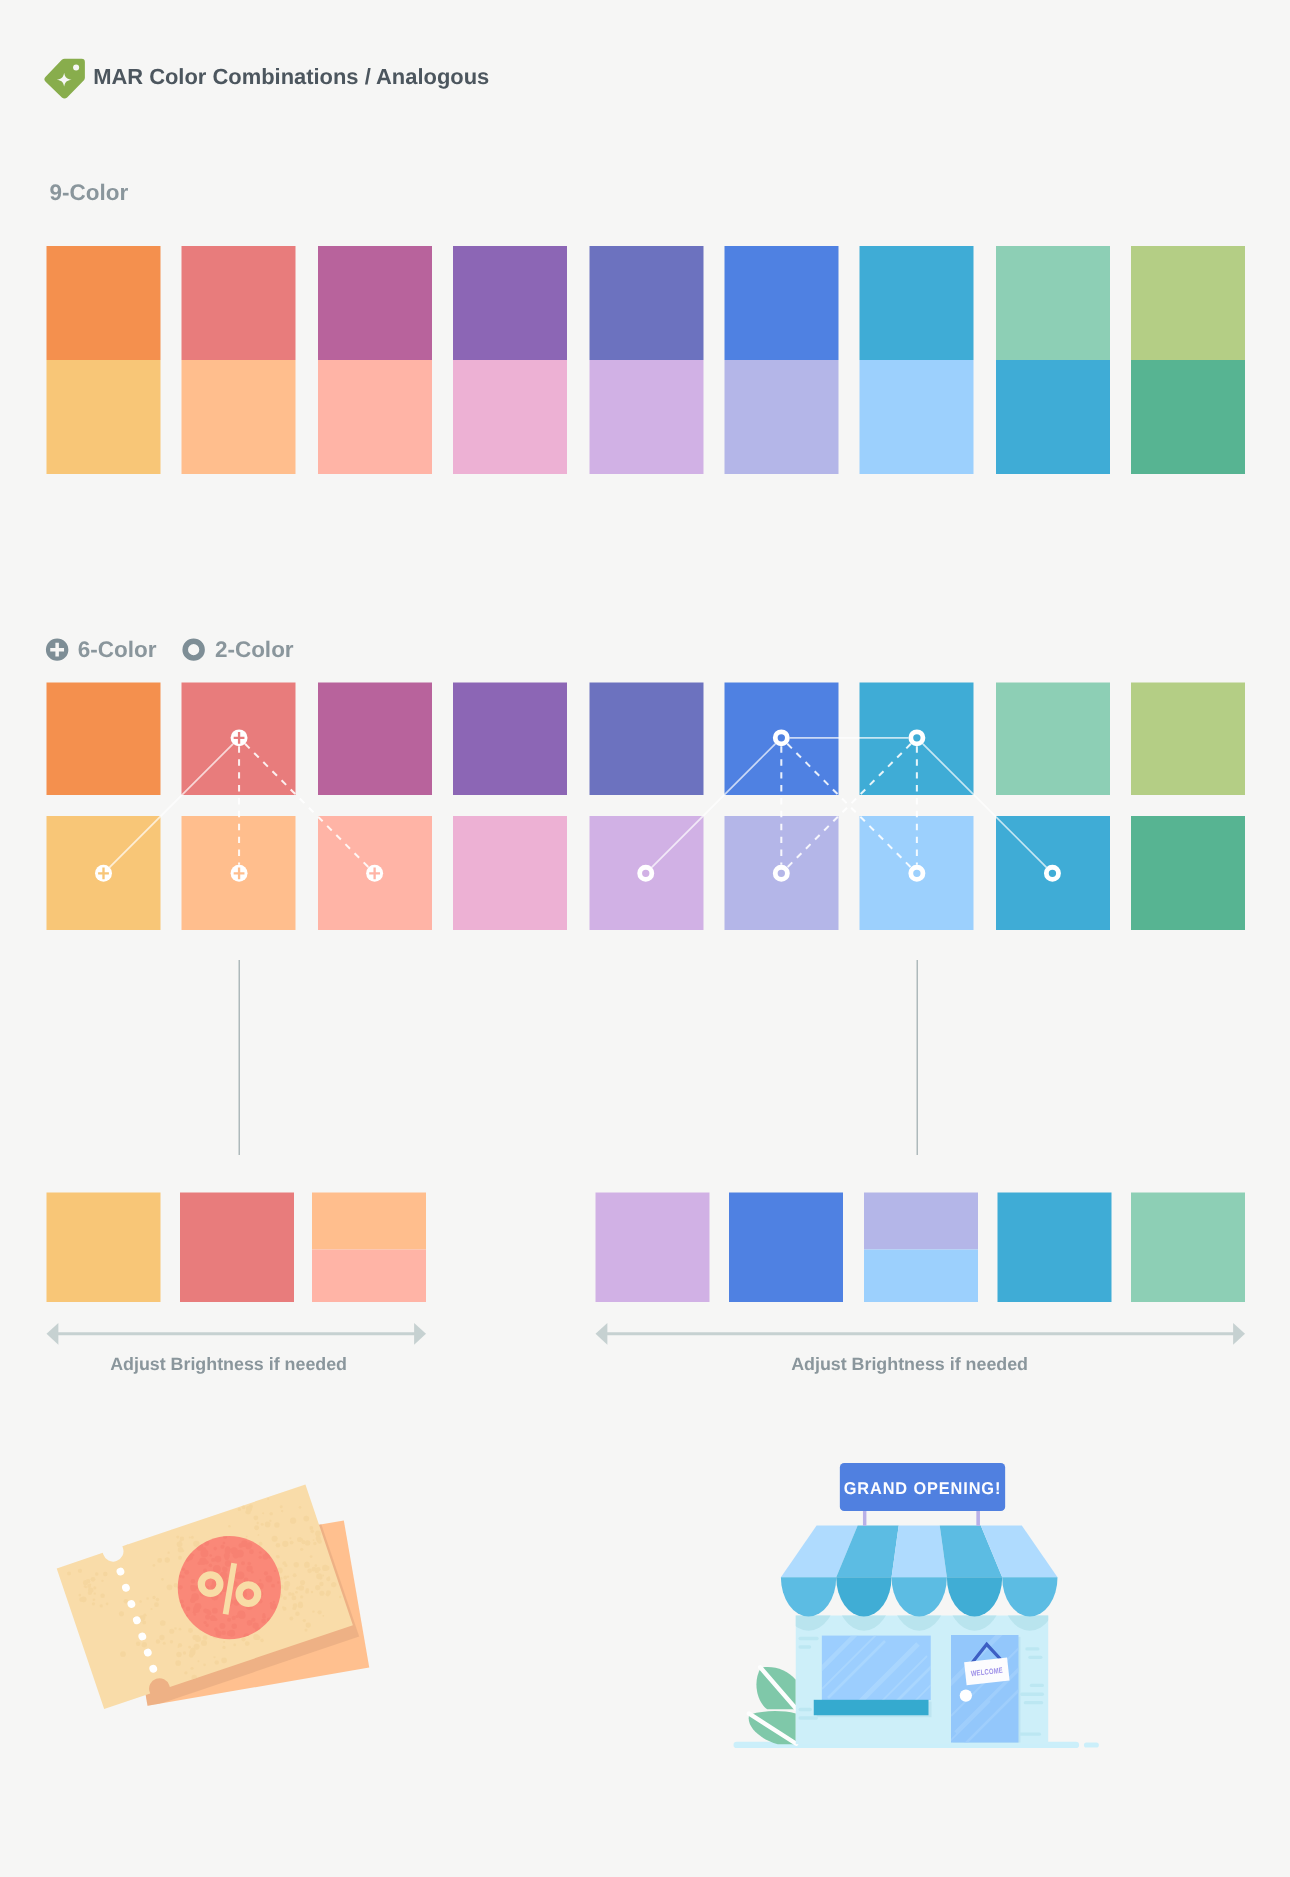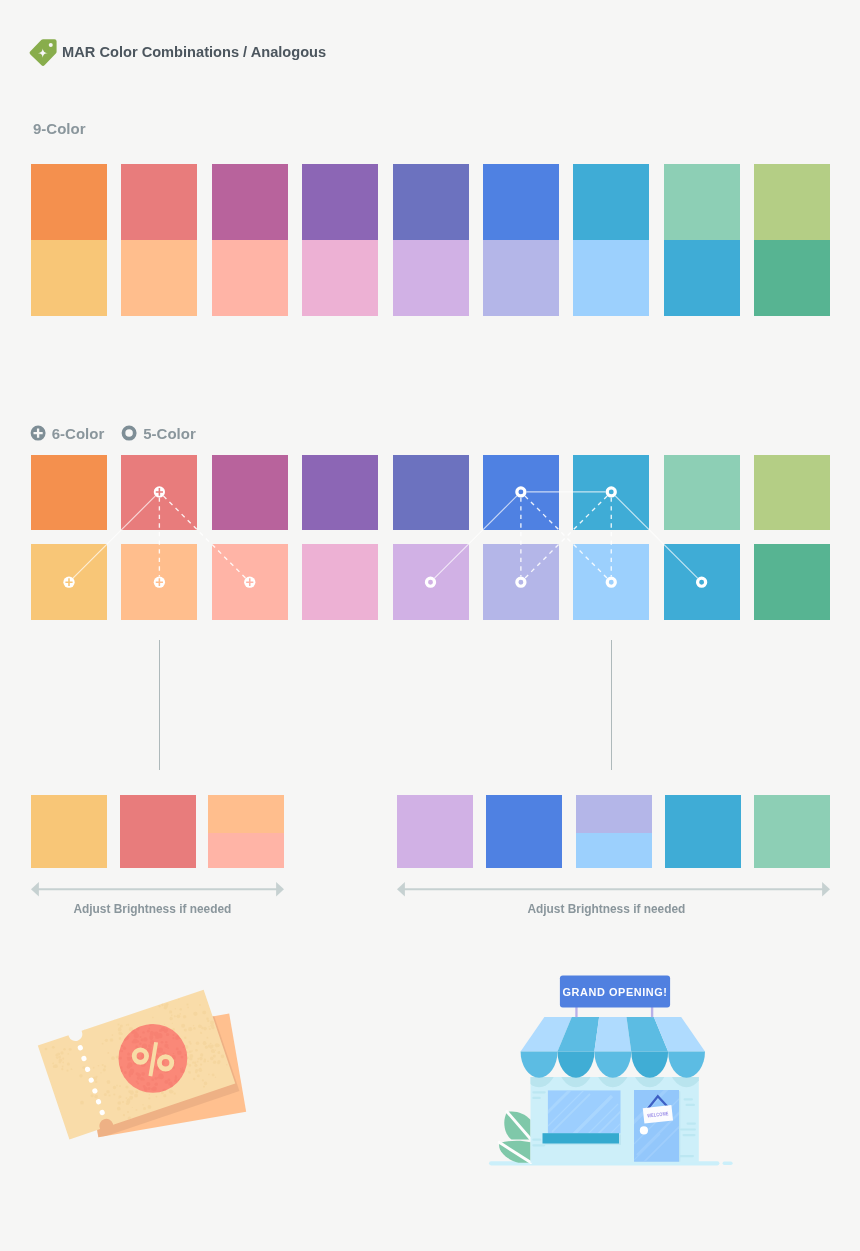--- a/index.html
+++ b/index.html
@@ -87,21 +87,21 @@
              L9.15 9.15 L9.15 12.55 L6.85 12.55 L6.85 9.15 L3.45 9.15
              L3.45 6.85 L6.85 6.85 Z"></path>
       </svg>
       <span class="legend-txt">6-Color</span>
     </div>
     <div class="grp" id="legend-5">
       <svg class="legend-ico" viewBox="0 0 16 16">
         <path fill="#7E8E96" fill-rule="evenodd" d="M8 0.6 A7.4 7.4 0 1 0 8 15.4 A7.4 7.4 0 1 0 8 0.6 Z
              M8 4.3 A3.7 3.7 0 1 1 8 11.7 A3.7 3.7 0 1 1 8 4.3 Z"></path>
       </svg>
-      <span class="legend-txt">5-Color</span>
+      <span class="legend-txt">2-Color</span>
     </div>
   </div>
 
   <div class="grid" id="grid-multi">
     <span class="sw h75" style="background: rgb(244, 144, 78);"></span>
     <span class="sw h75" style="background: rgb(232, 124, 124);"></span>
     <span class="sw h75" style="background: rgb(184, 99, 156);"></span>
     <span class="sw h75" style="background: rgb(140, 102, 181);"></span>
     <span class="sw h75" style="background: rgb(108, 114, 191);"></span>
     <span class="sw h75" style="background: rgb(79, 129, 226);"></span>

